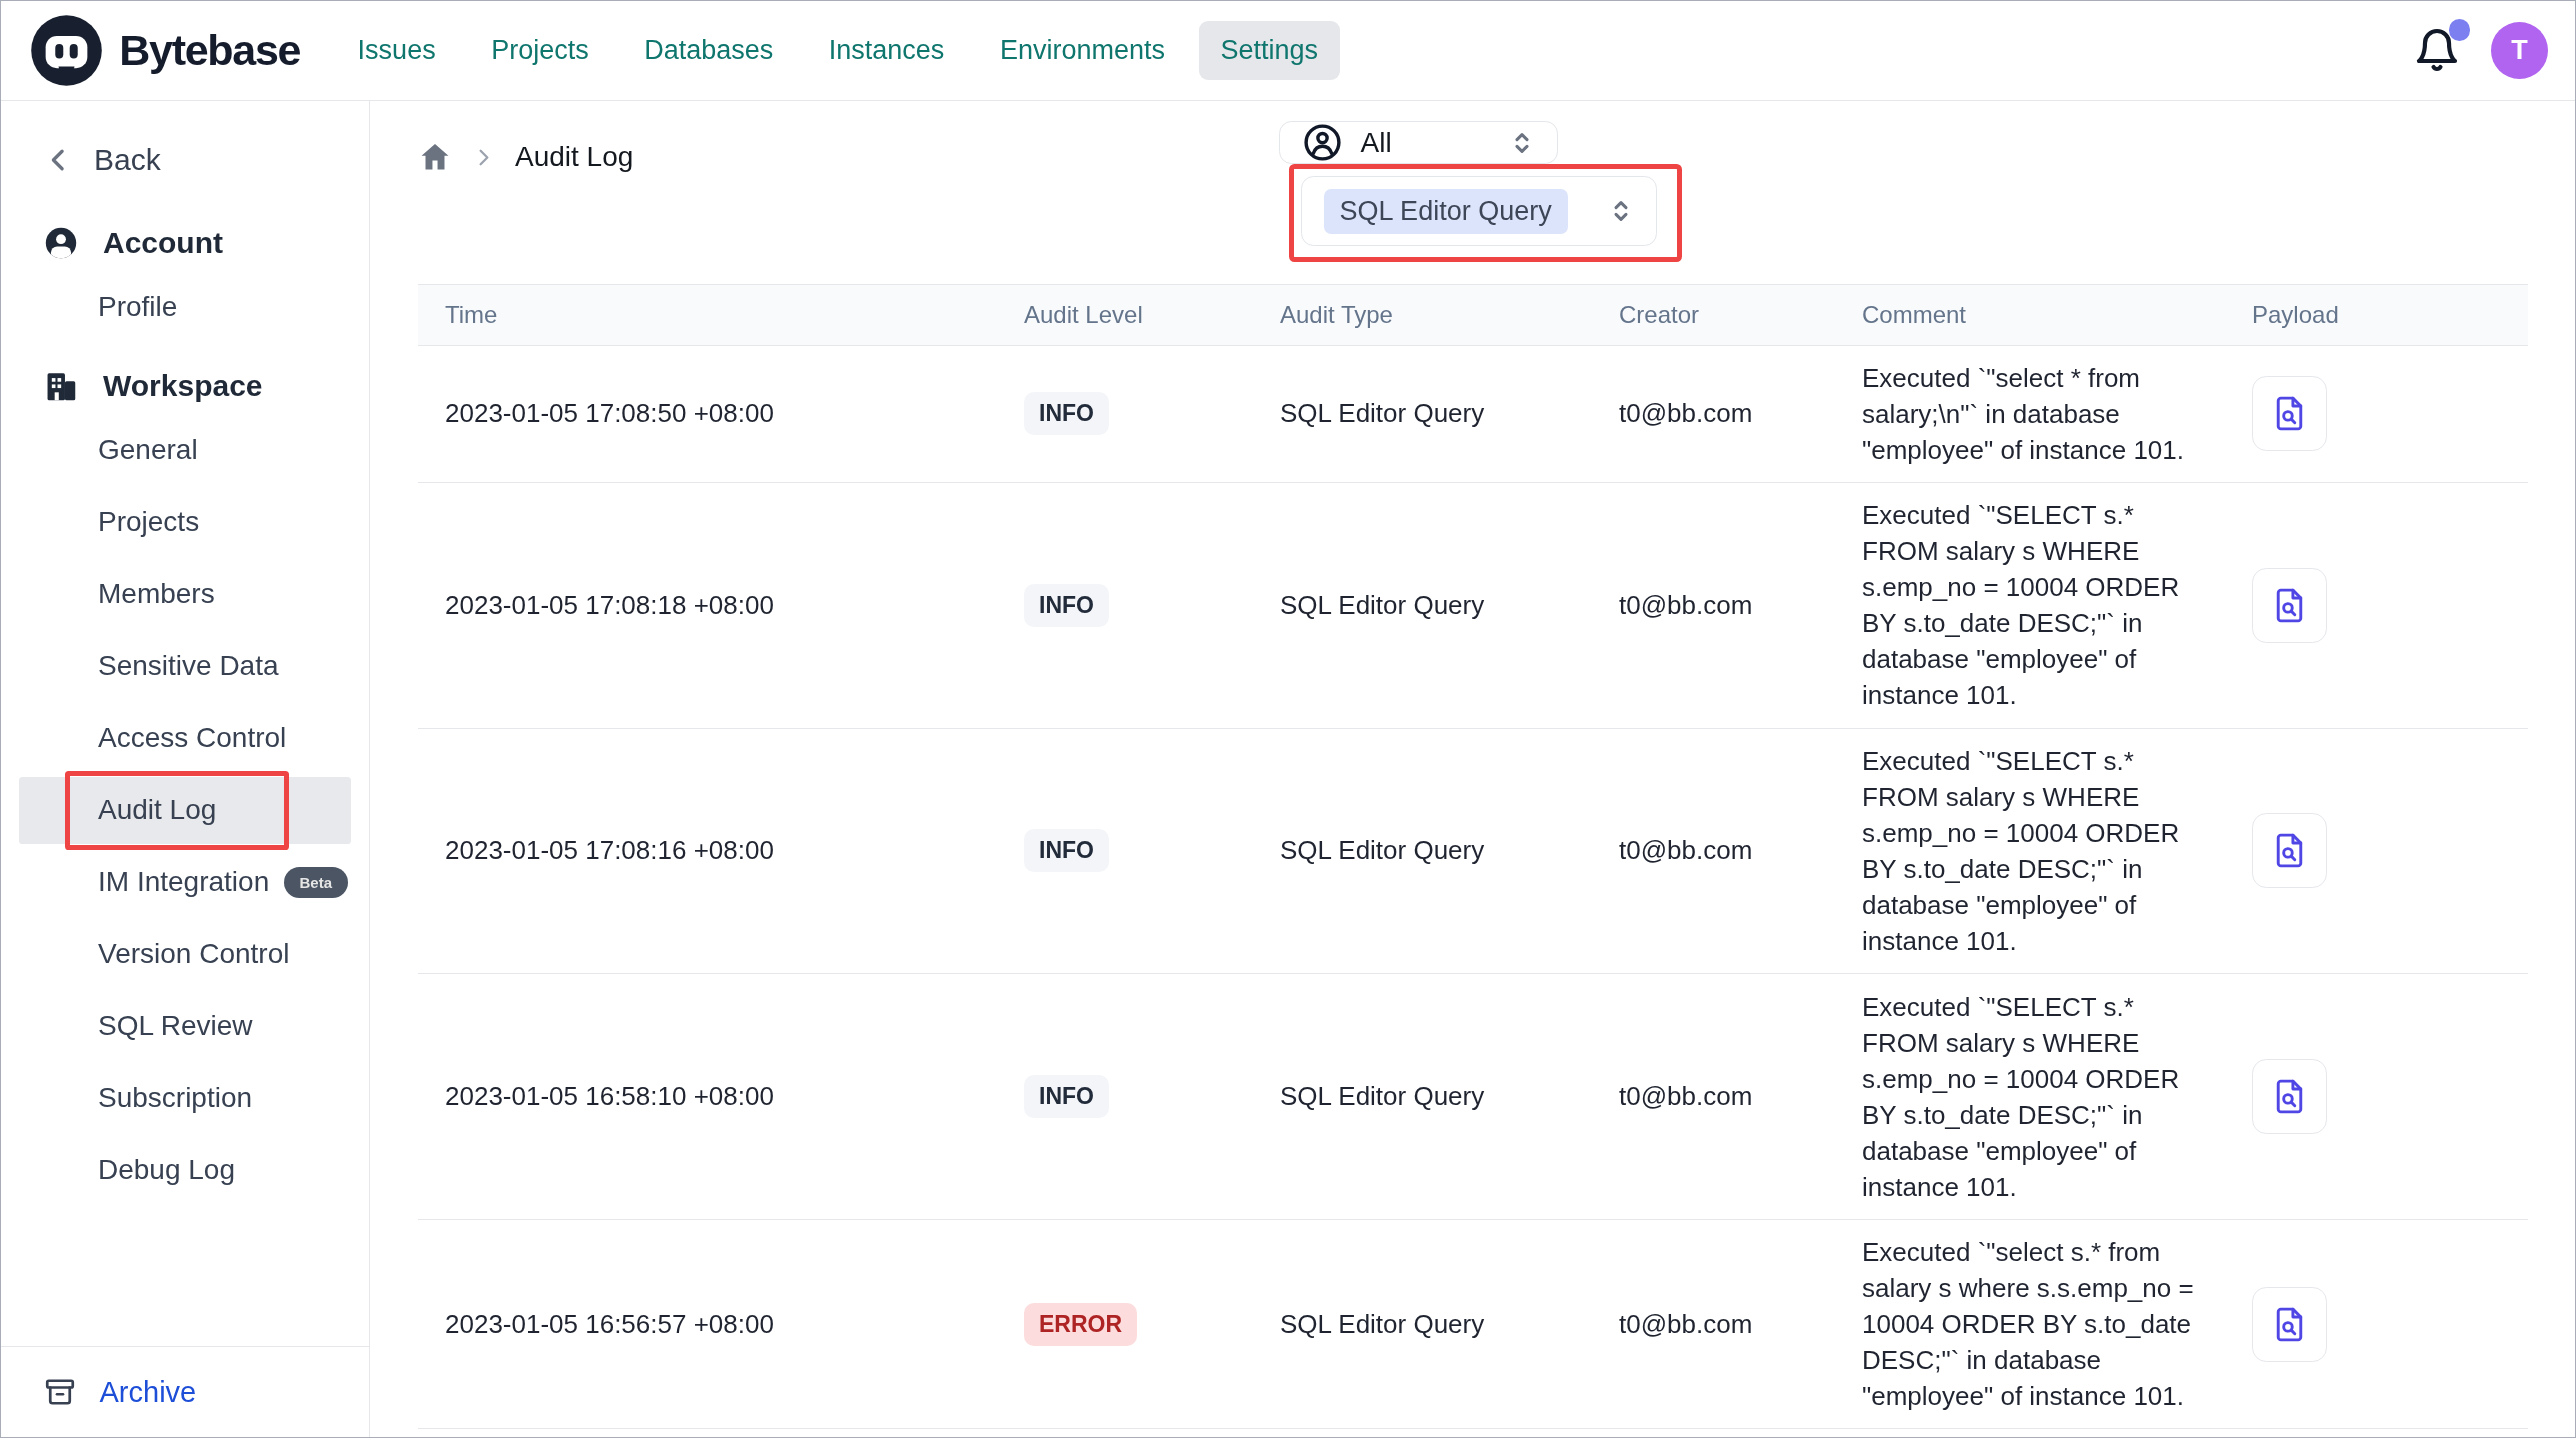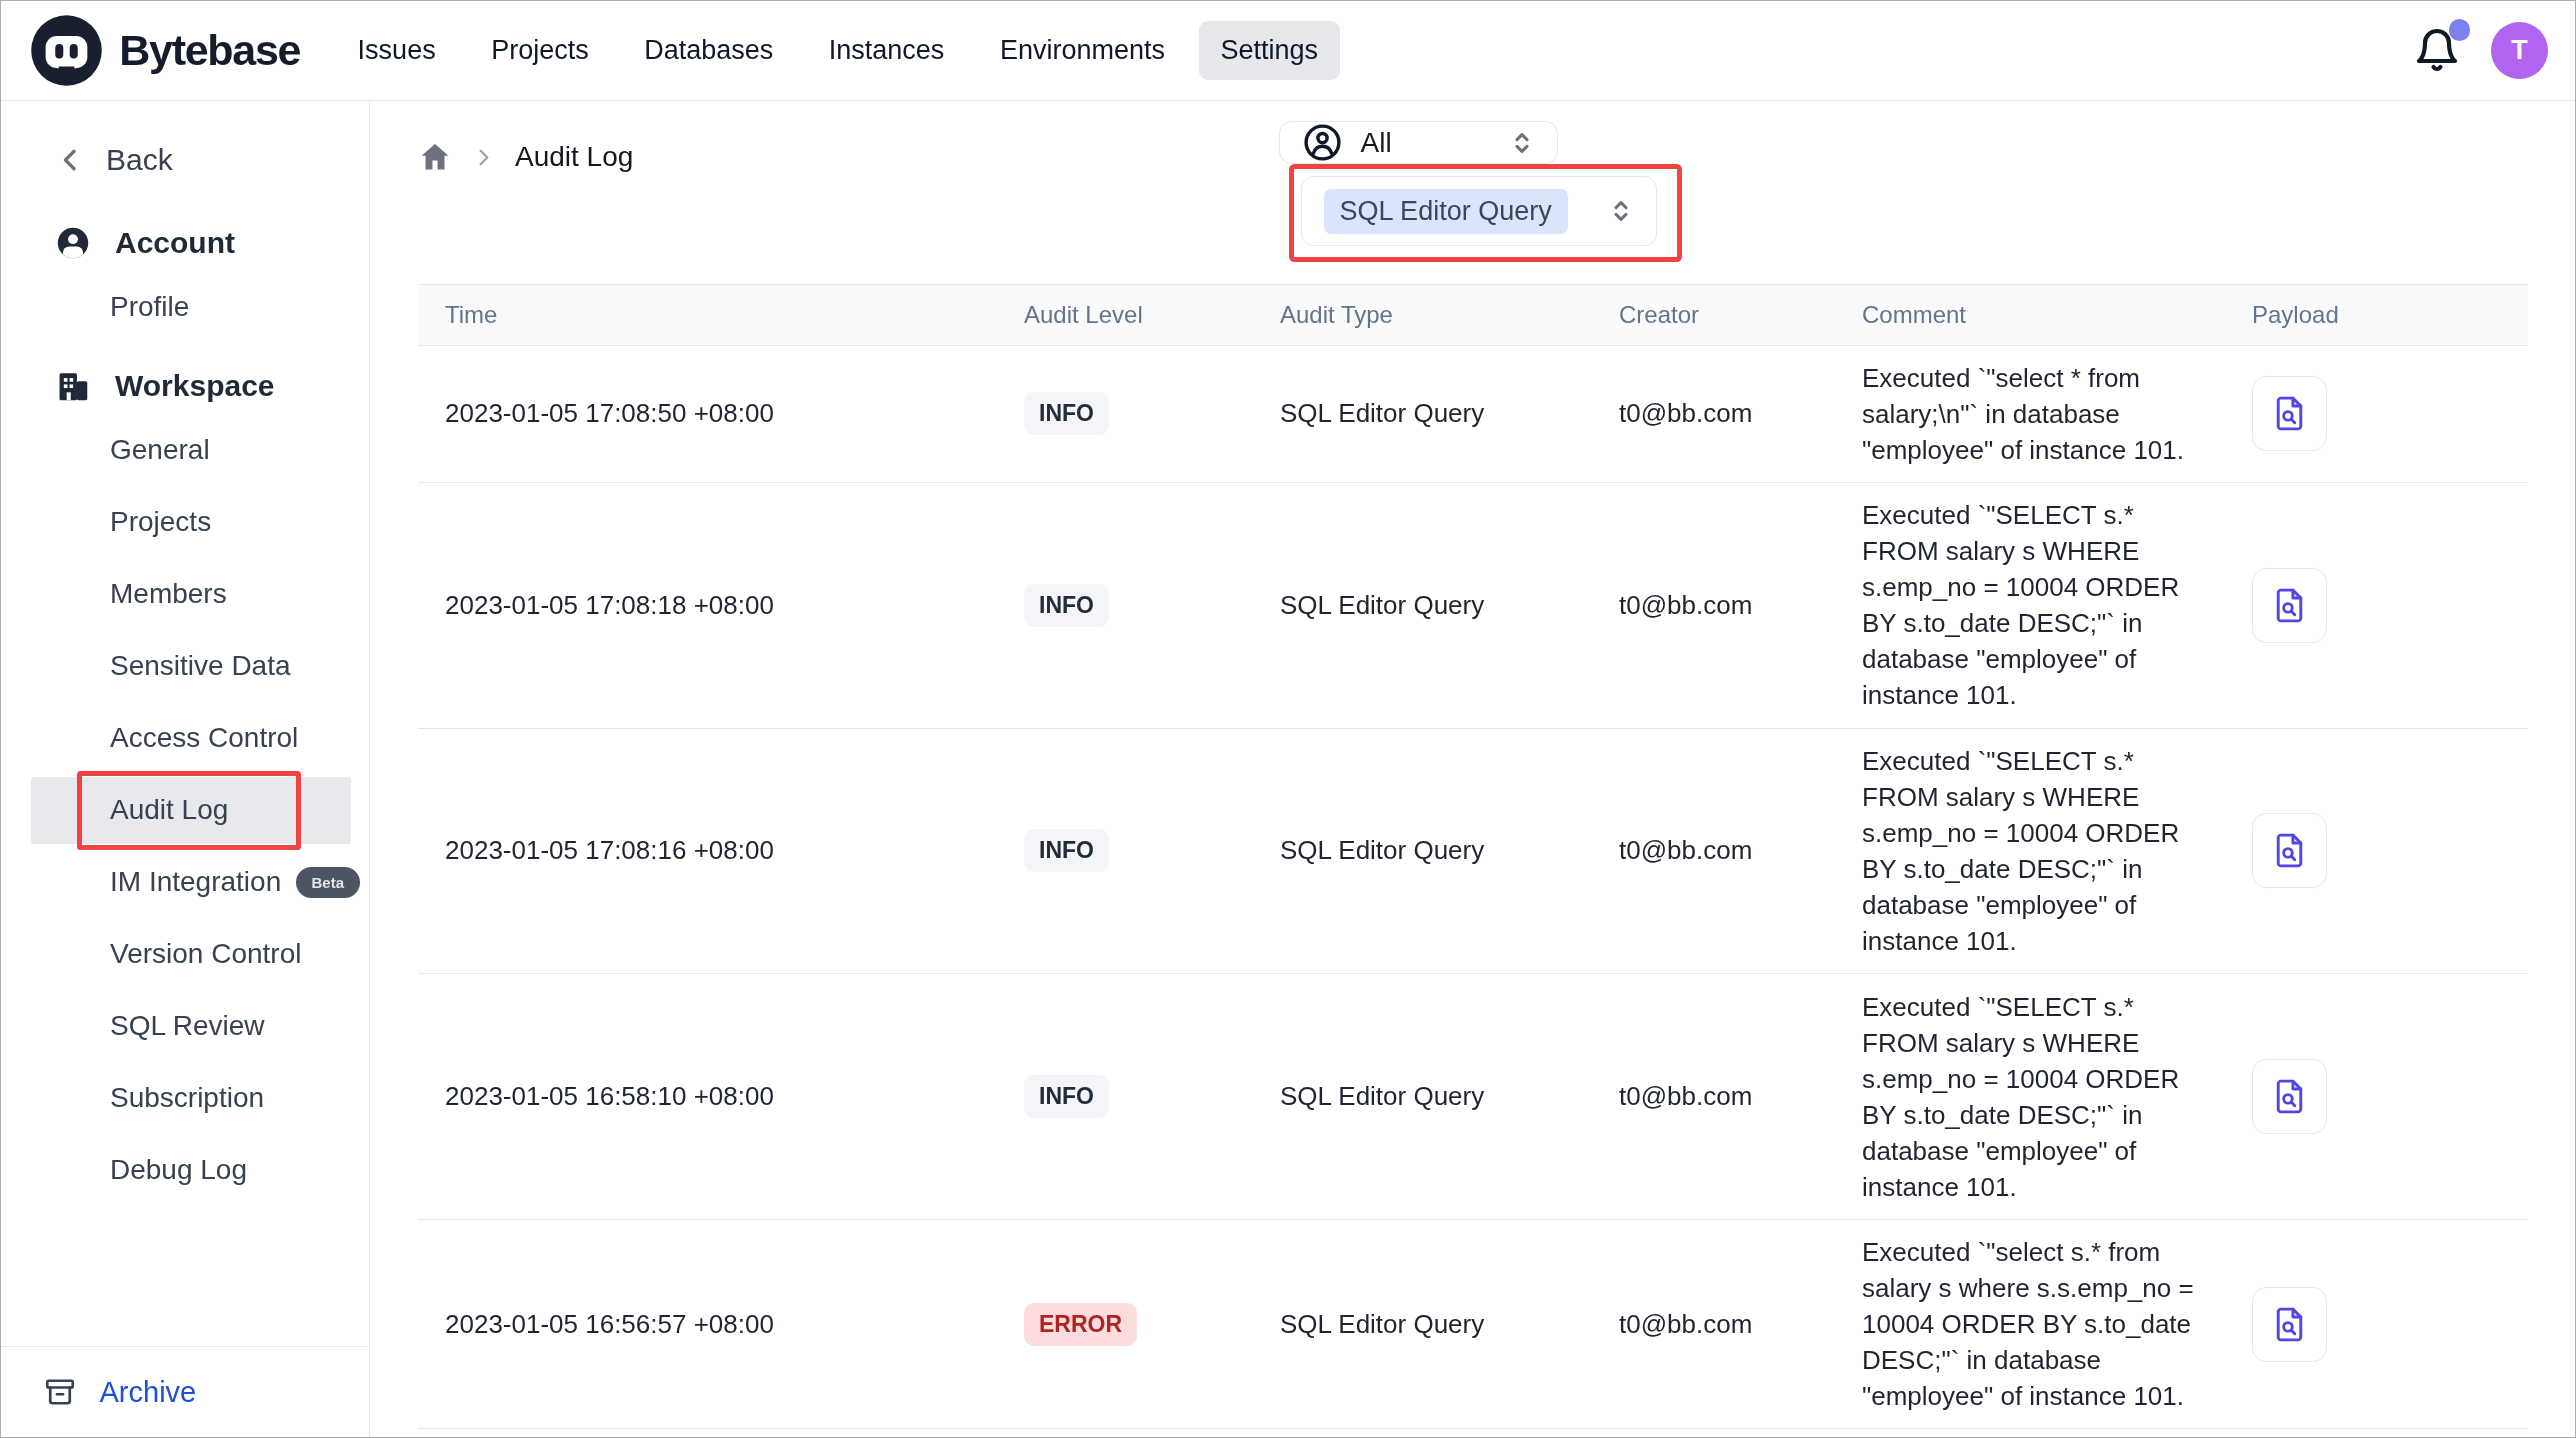--- a/index.html
+++ b/index.html
@@ -8,33 +8,33 @@
   .frame { width:2576px; height:1438px; border:1.8px solid #a8adb8; overflow:hidden;
            display:flex; flex-direction:column; background:#fff; position:relative; }
 
   
   .topnav { height:100px; flex:0 0 100px; display:flex; align-items:center;
             padding:0 27px; border-bottom:0.9px solid #e5e7eb; background:#fff; }
   .logo { display:flex; align-items:center; gap:14.3px; margin-right:36px; cursor:pointer; }
   .logo-mark { width:77px; height:77px; }
   .logo-word { font-size:43px; font-weight:800; letter-spacing:-1.3px; color:#151c2c; }
   .nav-links { display:flex; align-items:center; gap:12.5px; }
-  .nav-link { font-size:27px; color:#0f172a; padding:14.3px 21.5px; border-radius:9px; cursor:pointer; white-space:nowrap; }
+  .nav-link { font-size:27px; color:#0f766e; padding:14.3px 21.5px; border-radius:9px; cursor:pointer; white-space:nowrap; }
   .nav-link.active { background:#e5e7eb; }
   .nav-right { margin-left:auto; display:flex; align-items:center; gap:30px; }
   .bell-wrap { position:relative; width:48px; height:48px; cursor:pointer; }
   .bell-wrap svg { width:48px; height:48px; }
   .bell-dot { position:absolute; top:-7.2px; right:-9px; width:21.5px; height:21.5px; border-radius:50%; background:#7b7ff0; }
   .avatar { width:57px; height:57px; border-radius:50%; background:#b164ef; color:#fff;
             display:flex; align-items:center; justify-content:center; font-size:27px; font-weight:700; cursor:pointer; }
 
   .shell { flex:1; display:flex; min-height:0; }
 
   
-  .sidebar { width:369px; flex:0 0 369px; border-right:0.9px solid #e5e7eb; position:relative; padding-top:32px; background:#fff;padding-left:12px; }
+  .sidebar { width:369px; flex:0 0 369px; border-right:0.9px solid #e5e7eb; position:relative; padding-top:32px; background:#fff; }
   .back-row { display:flex; align-items:center; gap:20px; height:54px; padding-left:43px; cursor:pointer; }
   .back-row svg { width:30px; height:30px; }
   .back-label { font-size:30px; color:#374151; }
   .group-header { display:flex; align-items:center; gap:23px; height:57px; padding-left:41px; margin-top:27px; }
   .group-header.tight { margin-top:14.3px; }
   .group-header svg { width:38px; height:38px; }
   .group-label { font-size:30px; font-weight:700; color:#1f2937; }
   .side-item { position:relative; height:72px; display:flex; align-items:center; padding-left:97px; font-size:28px; color:#374151; cursor:pointer; }
   .side-item .hl { position:absolute; left:18px; right:18px; top:2.7px; bottom:2.7px; border-radius:3.6px; background:transparent; z-index:0; }
   .side-item.active .hl { background:#e7e9ec; }

